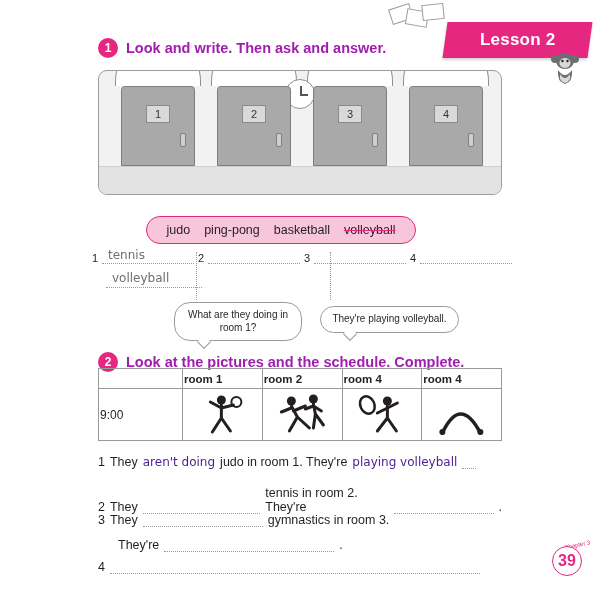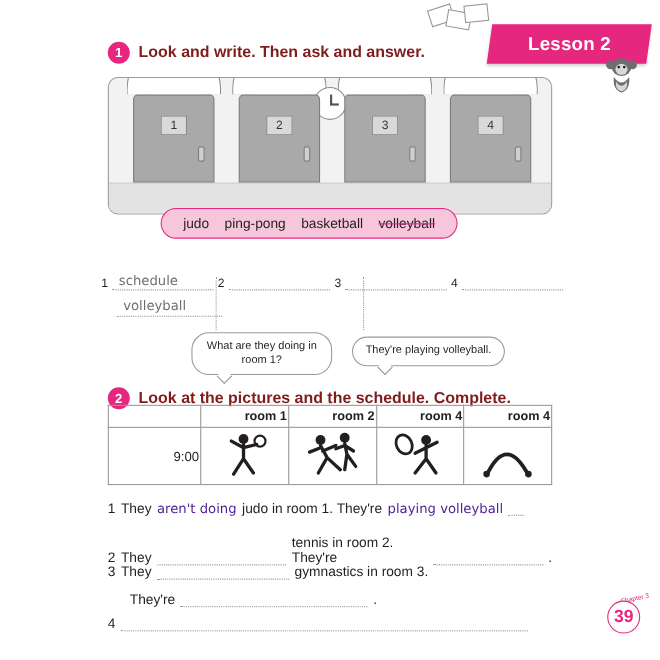--- a/index.html
+++ b/index.html
@@ -45,21 +45,21 @@
 
   
   .ex-head{ display:flex; align-items:center; gap:8px; }
   .num-circle{
     width:20px;height:20px;border-radius:50%;
     background:#e6277f;color:#fff;
     font-size:12px;font-weight:bold;
     display:flex;align-items:center;justify-content:center;
     flex:0 0 auto;
   }
-  .ex-title{ font-size:14.5px; font-weight:bold; color:#7f1d1d; }
+  .ex-title{ font-size:14.5px; font-weight:bold; color:#a21caf; }
 
   #ex1-head{ position:absolute; top:38px; left:98px; }
   #ex2-head{ position:absolute; top:352px; left:98px; }
 
   
   .scene{
     position:absolute; top:70px; left:98px;
     width:404px; height:125px;
     border:1.5px solid #9d9d9d; border-radius:9px;
     background:#f2f2f2; overflow:hidden;
@@ -103,21 +103,21 @@
     width:1.5px; height:9px; background:#555;
   }
   .clock:before{
     content:""; position:absolute; left:14px; top:14px;
     width:8px; height:1.5px; background:#555;
   }
   .stick{ position:absolute; }
 
   
   .wordbank{
-    position:absolute; top:189px; left:146px;
+    position:absolute; top:216px; left:146px;
     width:270px; height:28px;
     background:#f7c6da; border:1.5px solid #e6277f;
     border-radius:14px;
     display:flex; align-items:center; justify-content:center; gap:14px;
     font-size:12.5px; color:#231f20;
   }
   .wordbank .struck{ text-decoration:line-through; text-decoration-color:#e6277f; }
 
   
   .ans-row{
@@ -164,21 +164,21 @@
   #lead2{ top:252px; left:330px; }
 
   
   .tbl{
     position:absolute; top:368px; left:98px;
     width:404px; border-collapse:collapse;
     font-size:11.5px;
   }
   .tbl th, .tbl td{
     border:1px solid #9a9a9a;
-    text-align:right; vertical-align:middle;
+    text-align:left; vertical-align:middle;
   }
   .tbl th{ height:20px; font-weight:bold; }
   .tbl td{ height:52px; }
   .tbl .time-col{ width:84px; font-size:12px; }
   .fig{ width:100%; height:46px; }
 
   
   .sent{ position:absolute; left:98px; font-size:12.5px; display:flex; align-items:flex-end; gap:5px; }
   .sent .n{ color:#231f20; }
   .fill{ border-bottom:1px dotted #9a9a9a; height:14px; }
@@ -307,21 +307,21 @@
   <div class="ans-item">
     <span class="idx">3</span>
     <span class="dots"></span>
   </div>
   <div class="ans-item">
     <span class="idx">4</span>
     <span class="dots"></span>
   </div>
 </div>
 <div class="ans2-line"></div>
-<div class="handwrite hw-playing">schedule</div>
+<div class="handwrite hw-playing">tennis</div>
 <div class="handwrite hw-volley">volleyball</div>
 
 <div class="lead" id="lead1"></div>
 <div class="lead" id="lead2"></div>
 <div class="bubble" id="bubble1">
   <span>What are they doing in room 1?</span>
   <span class="tail"></span>
 </div>
 <div class="bubble" id="bubble2">
   <span>They're playing volleyball.</span>

